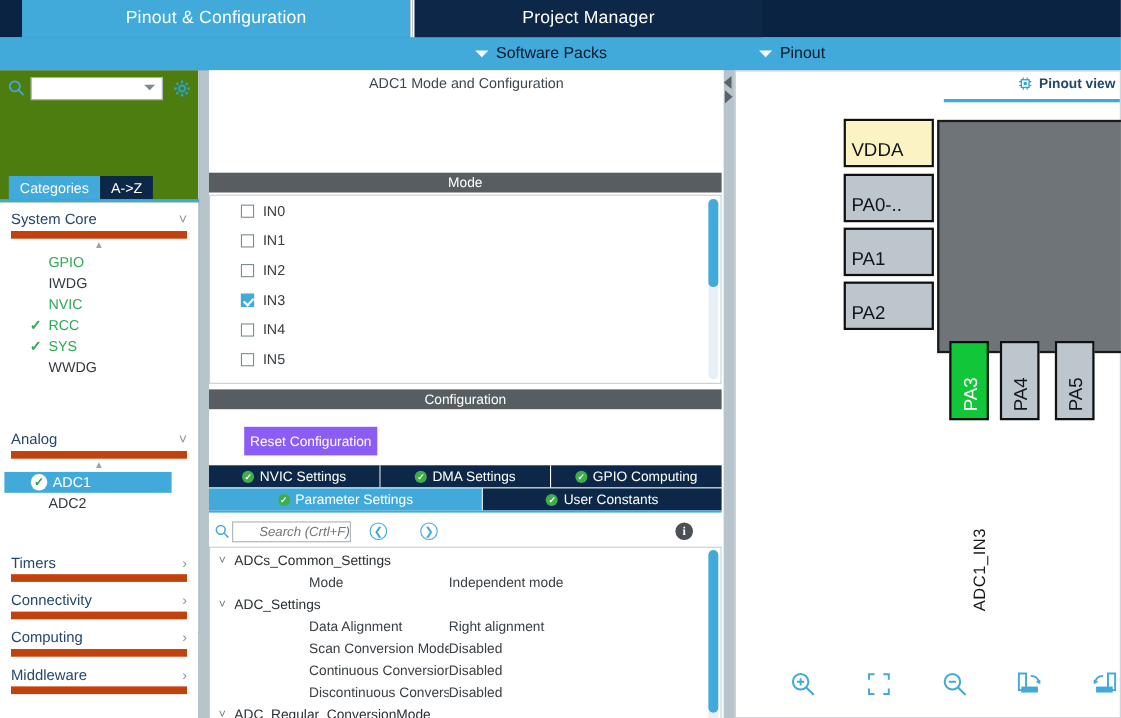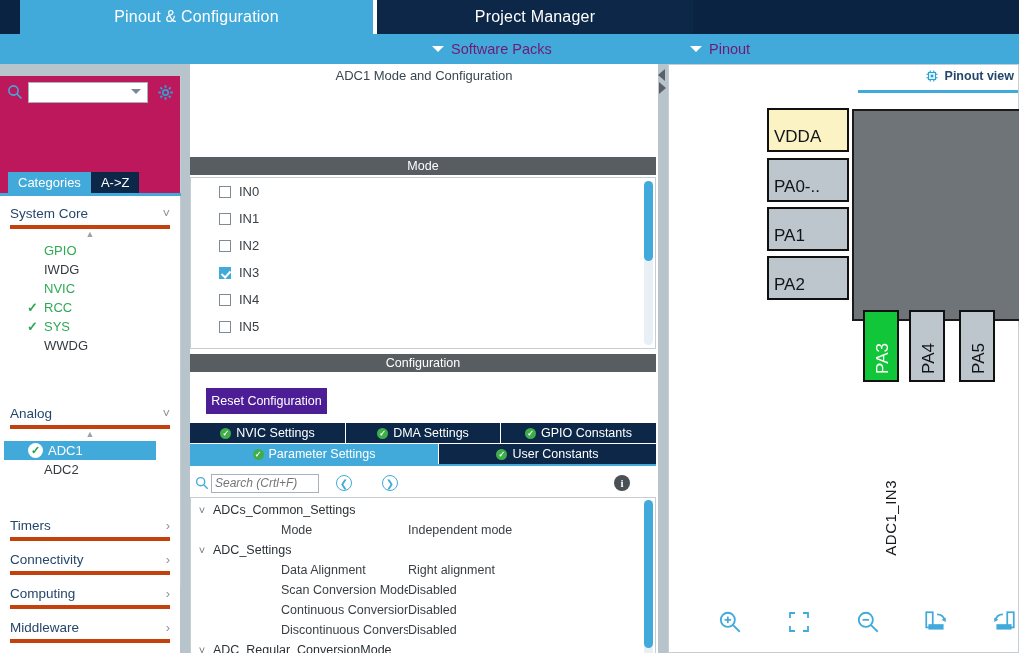--- a/index.html
+++ b/index.html
@@ -15,44 +15,44 @@
   .maintabs { position:absolute; left:0; top:0; width:1019px; height:34px; display:flex; background:#0a2342;padding-left:20px; }
   .maintab { height:34px; display:flex; align-items:center; justify-content:center;
              color:#ffffff; font-size:16px; letter-spacing:.2px; }
   .maintab.active { background:#41aada; }
   .maintab.idle { background:#0c2747; }
   .tabsep { width:2px; background:#ffffff; height:34px; }
 
   
   .menubar { position:absolute; left:0; top:34px; width:1019px; height:30px; background:#41aada; }
   .menuitem { position:absolute; top:0; height:30px; display:flex; align-items:center; gap:7px;
-              color:#701a75; font-size:14.5px; }
+              color:#0f172a; font-size:14.5px; }
   .chev-d { width:0;height:0;border-left:6px solid transparent;border-right:6px solid transparent;
             border-top:6px solid #ffffff; }
 
   
-  .sidebar { position:absolute; left:0; top:64px; width:181px; height:511px; background:#be185d;
-             border-right:1px solid #c2ccd2;margin-top:12px; }
+  .sidebar { position:absolute; left:0; top:64px; width:181px; height:511px; background:#4d7c0f;
+             border-right:1px solid #c2ccd2; }
   .searchrow { position:absolute; left:0; top:0; width:181px; height:32px; display:flex; align-items:center; }
   .mag { margin-left:7px; }
   .combo { position:relative; width:120px; height:21px; margin-left:5px; border:1px solid #a9b2b8; background:#fff; }
   .combo .cchev { position:absolute; right:6px; top:6px; width:0;height:0;
         border-left:5px solid transparent;border-right:5px solid transparent;border-top:5px solid #7a8a93; }
   .gear { margin-left:9px; }
 
   .sbtabs { position:absolute; left:8px; top:96px; display:flex; }
   .sbtab { height:21px; padding:0 10px; display:flex; align-items:center; font-size:13px; color:#fff; }
   .sbtab.active { background:#41aada; }
   .sbtab.idle { background:#0c2747; }
   .sbtabline { position:absolute; left:0; top:117px; width:181px; height:3px; background:#41aada; }
 
   .sblist { position:absolute; left:0; top:120px; width:180px; height:508px; overflow:hidden; background:#fff; }
   .grp { margin:0 10px; }
   .grphdr { display:flex; align-items:center; justify-content:space-between;
-            height:28px; border-bottom:4px solid #c2410c; font-size:13.5px; color:#25476b; }
+            height:28px; border-bottom:7px solid #c2410c; font-size:13.5px; color:#25476b; }
   .chev-sm { color:#8a949c; font-size:13px; }
   .scrollpip { text-align:center; color:#9aa3ab; font-size:9px; line-height:10px; height:12px; }
   .leaf { height:19px; padding-left:44px; font-size:13px; color:#343a3f; display:flex; align-items:center; position:relative; }
   .leaf.green { color:#2eaa54; }
   .leaf.sel { background:#41aada; color:#ffffff; padding-left:44px; margin-left:4px; width:152px; }
   .tick { position:absolute; left:27px; color:#2eaa54; font-size:13px; font-weight:bold; }
   .badge-ok { position:absolute; left:24px; width:15px; height:15px; border-radius:50%;
               background:#ffffff; color:#19a34a; font-size:11px; display:flex; align-items:center; justify-content:center; font-weight:bold;}
   .leaf.sel .badge-ok { background:#ffffff; color:#19a34a; }
   .gap { height:14px; }
@@ -65,35 +65,35 @@
                 display:flex; align-items:center; justify-content:center; }
   .modebox { position:absolute; left:0; top:113px; width:466px; height:172px; background:#fff;
              border:1px solid #c6ced4; }
   .cbrow { display:flex; align-items:center; height:27px; padding-left:28px; font-size:13px; color:#3a4045; }
   .cb { width:12px; height:12px; border:1px solid #7f8b93; background:#ffffff; margin-right:8px; }
   .cb.on { background:#41aada; border-color:#41aada; position:relative; }
   .cb.on:after { content:""; position:absolute; left:3px; top:1px; width:4px; height:7px;
                  border:solid #fff; border-width:0 2px 2px 0; transform:rotate(42deg); }
 
   .cfgtitle { position:absolute; left:0; top:290px; width:466px; }
-  .resetbtn { position:absolute; left:16px; top:324px; width:121px; height:26px; background:#4c1d95;
+  .resetbtn { position:absolute; left:32px; top:324px; width:121px; height:26px; background:#8b5cf6;
               color:#ffffff; font-size:12.5px; display:flex; align-items:center; justify-content:center; border:none; }
 
   .tabrow1 { position:absolute; left:0; top:359px; width:466px; height:20px; display:flex; }
   .tabrow2 { position:absolute; left:0; top:380px; width:466px; height:20px; display:flex; }
   .ctab { height:20px; display:flex; align-items:center; justify-content:center; gap:5px;
           font-size:12.5px; color:#ffffff; background:#0c2747; border-right:1px solid #ffffff; }
   .ctab.active { background:#41aada; }
   .okdot { width:11px; height:11px; border-radius:50%; background:#3fae4a; color:#ffffff;
            font-size:8px; display:flex; align-items:center; justify-content:center; font-weight:bold; }
   .ctabline { position:absolute; left:0; top:400px; width:466px; height:2px; background:#41aada; }
 
   .srchrow2 { position:absolute; left:0; top:406px; width:466px; height:26px; display:flex; align-items:center; }
   .srch-in { width:108px; height:19px; border:1px solid #a9b2b8; background:#fff; font-size:12px;
-             font-style:italic; color:#9aa2a8; padding-left:3px; font-family:"Liberation Sans",sans-serif; }
+             font-style:italic; color:#9aa2a8; padding-left:3px; font-family:"Liberation Sans",sans-serif;text-align:right; }
   .navcirc { width:16px; height:16px; border:1px solid #41aada; border-radius:50%; color:#41aada;
              font-size:10px; display:flex; align-items:center; justify-content:center; }
   .infoi { position:absolute; right:26px; width:16px; height:16px; border-radius:50%; background:#4a5055;
            color:#fff; font-size:11px; font-weight:bold; display:flex; align-items:center; justify-content:center;
            font-family:"Liberation Serif", serif;}
 
   .ptree { position:absolute; left:0; top:433px; width:466px; height:214px; background:#ffffff;
            border:1px solid #c6ced4; border-bottom:none; overflow:hidden; }
   .prow { height:20px; display:flex; align-items:center; font-size:12.5px; color:#3a4045; }
   .prow.grouphdr { color:#2a3136; }
@@ -330,21 +330,21 @@
       <div class="ctab" style="width:156px">
         <span class="okdot">✓</span>
         <span>NVIC Settings</span>
       </div>
       <div class="ctab" style="width:155px">
         <span class="okdot">✓</span>
         <span>DMA Settings</span>
       </div>
       <div class="ctab" style="width:155px;border-right:none">
         <span class="okdot">✓</span>
-        <span>GPIO Constants</span>
+        <span>GPIO Computing</span>
       </div>
     </div>
 
     <div class="tabrow2">
       <div class="ctab active" style="width:249px">
         <span class="okdot">✓</span>
         <span>Parameter Settings</span>
       </div>
       <div class="ctab" style="width:217px;border-right:none">
         <span class="okdot">✓</span>

